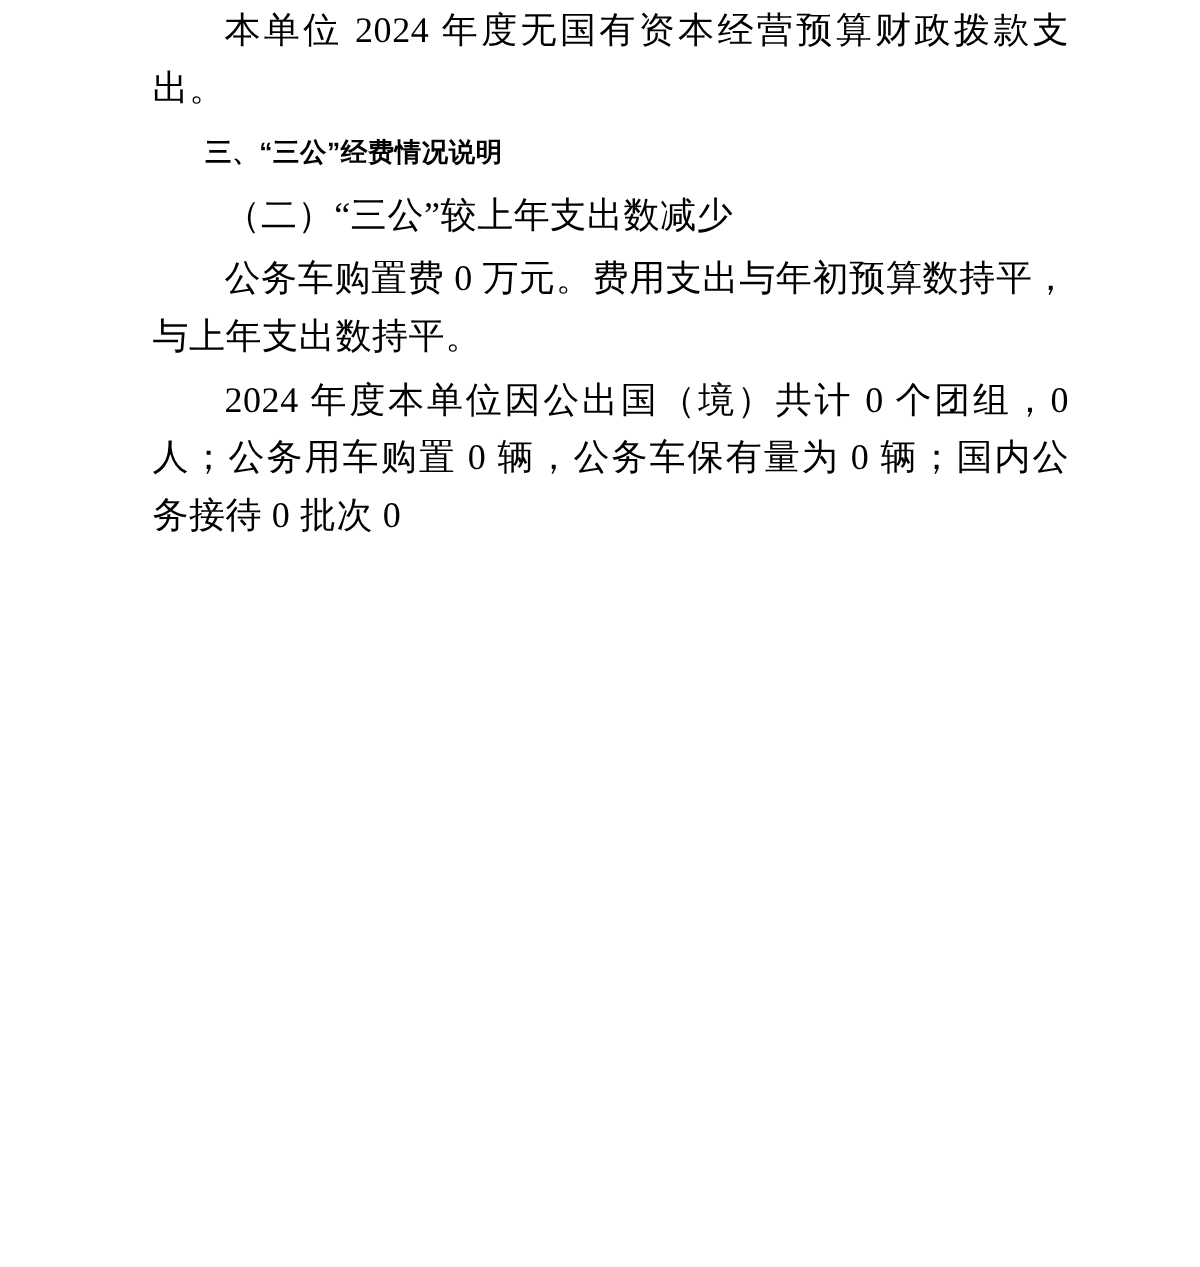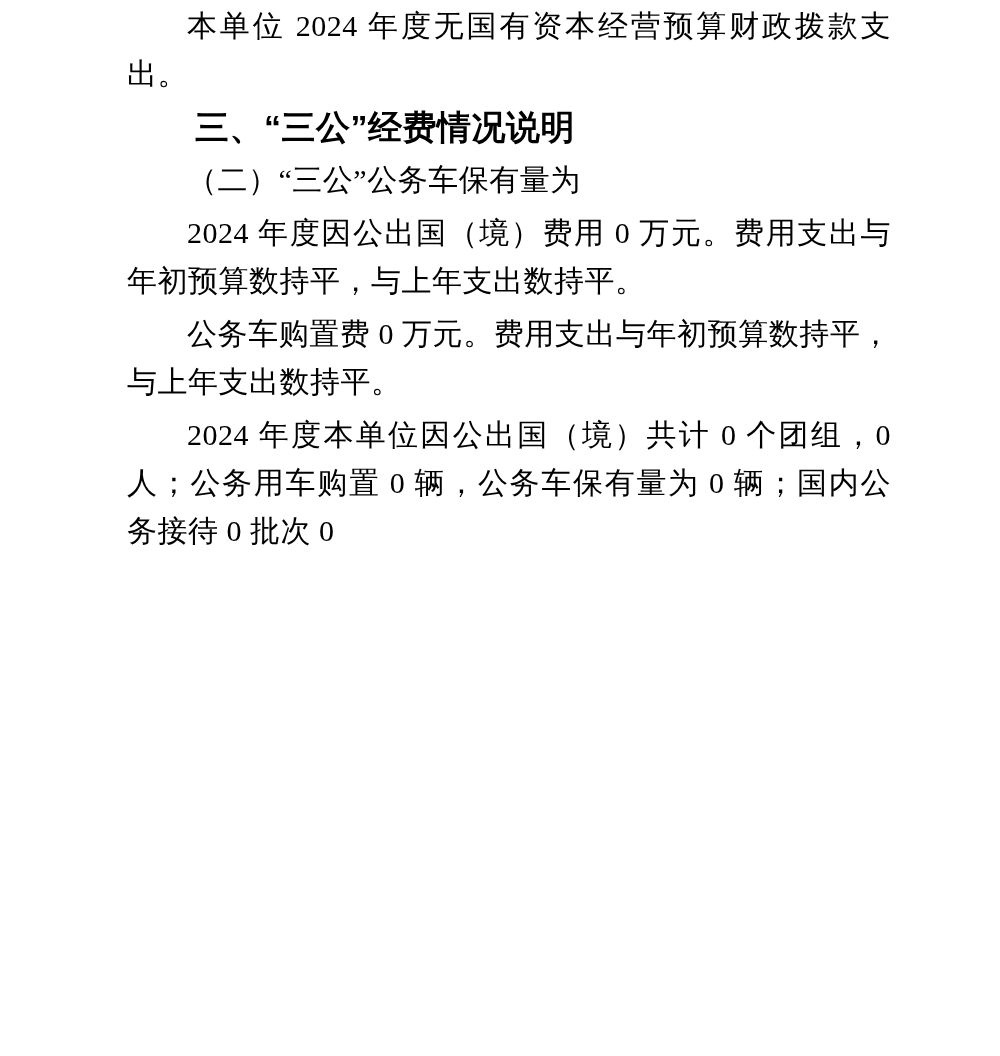--- a/index.html
+++ b/index.html
@@ -28,21 +28,21 @@
     text-justify: inter-character;
     word-break: break-all;
     letter-spacing: 0.5px;
   }
   .block:last-child {
     margin-bottom: 0;
   }
   .main-heading {
     font-family: "Liberation Sans", "DejaVu Sans", sans-serif;
     font-weight: bold;
-    font-size: 34px;
+    font-size: 22px;
     line-height: 48px;
     text-align: left;
   }
   .sub-heading {
     font-weight: normal;
     font-style: normal;
     text-align: left;
   }
   .body-para {
     font-weight: normal;
@@ -52,23 +52,22 @@
 <body>
 
 <div class="page">
 
   <p class="block body-para">本单位 2024 年度无国有资本经营预算财政拨款支出。</p>
 
   <h2 class="block main-heading">三、“三公”经费情况说明</h2>
 
 
 
-  <p class="block sub-heading">（二）“三公”公务车保有量为</p>
+  <p class="block sub-heading">（二）“三公”较上年支出数减少</p>
 
-  <p class="block body-para">2024 年度因公出国（境）费用 0 万元。费用支出与年初预算数持平，与上年支出数持平。</p>
 
   <p class="block body-para">公务车购置费 0 万元。费用支出与年初预算数持平，与上年支出数持平。</p>
 
 
 
 
   <p class="block body-para">2024 年度本单位因公出国（境）共计 0 个团组，0 人；公务用车购置 0 辆，公务车保有量为 0 辆；国内公务接待 0 批次 0</p>
 
 </div>
 

